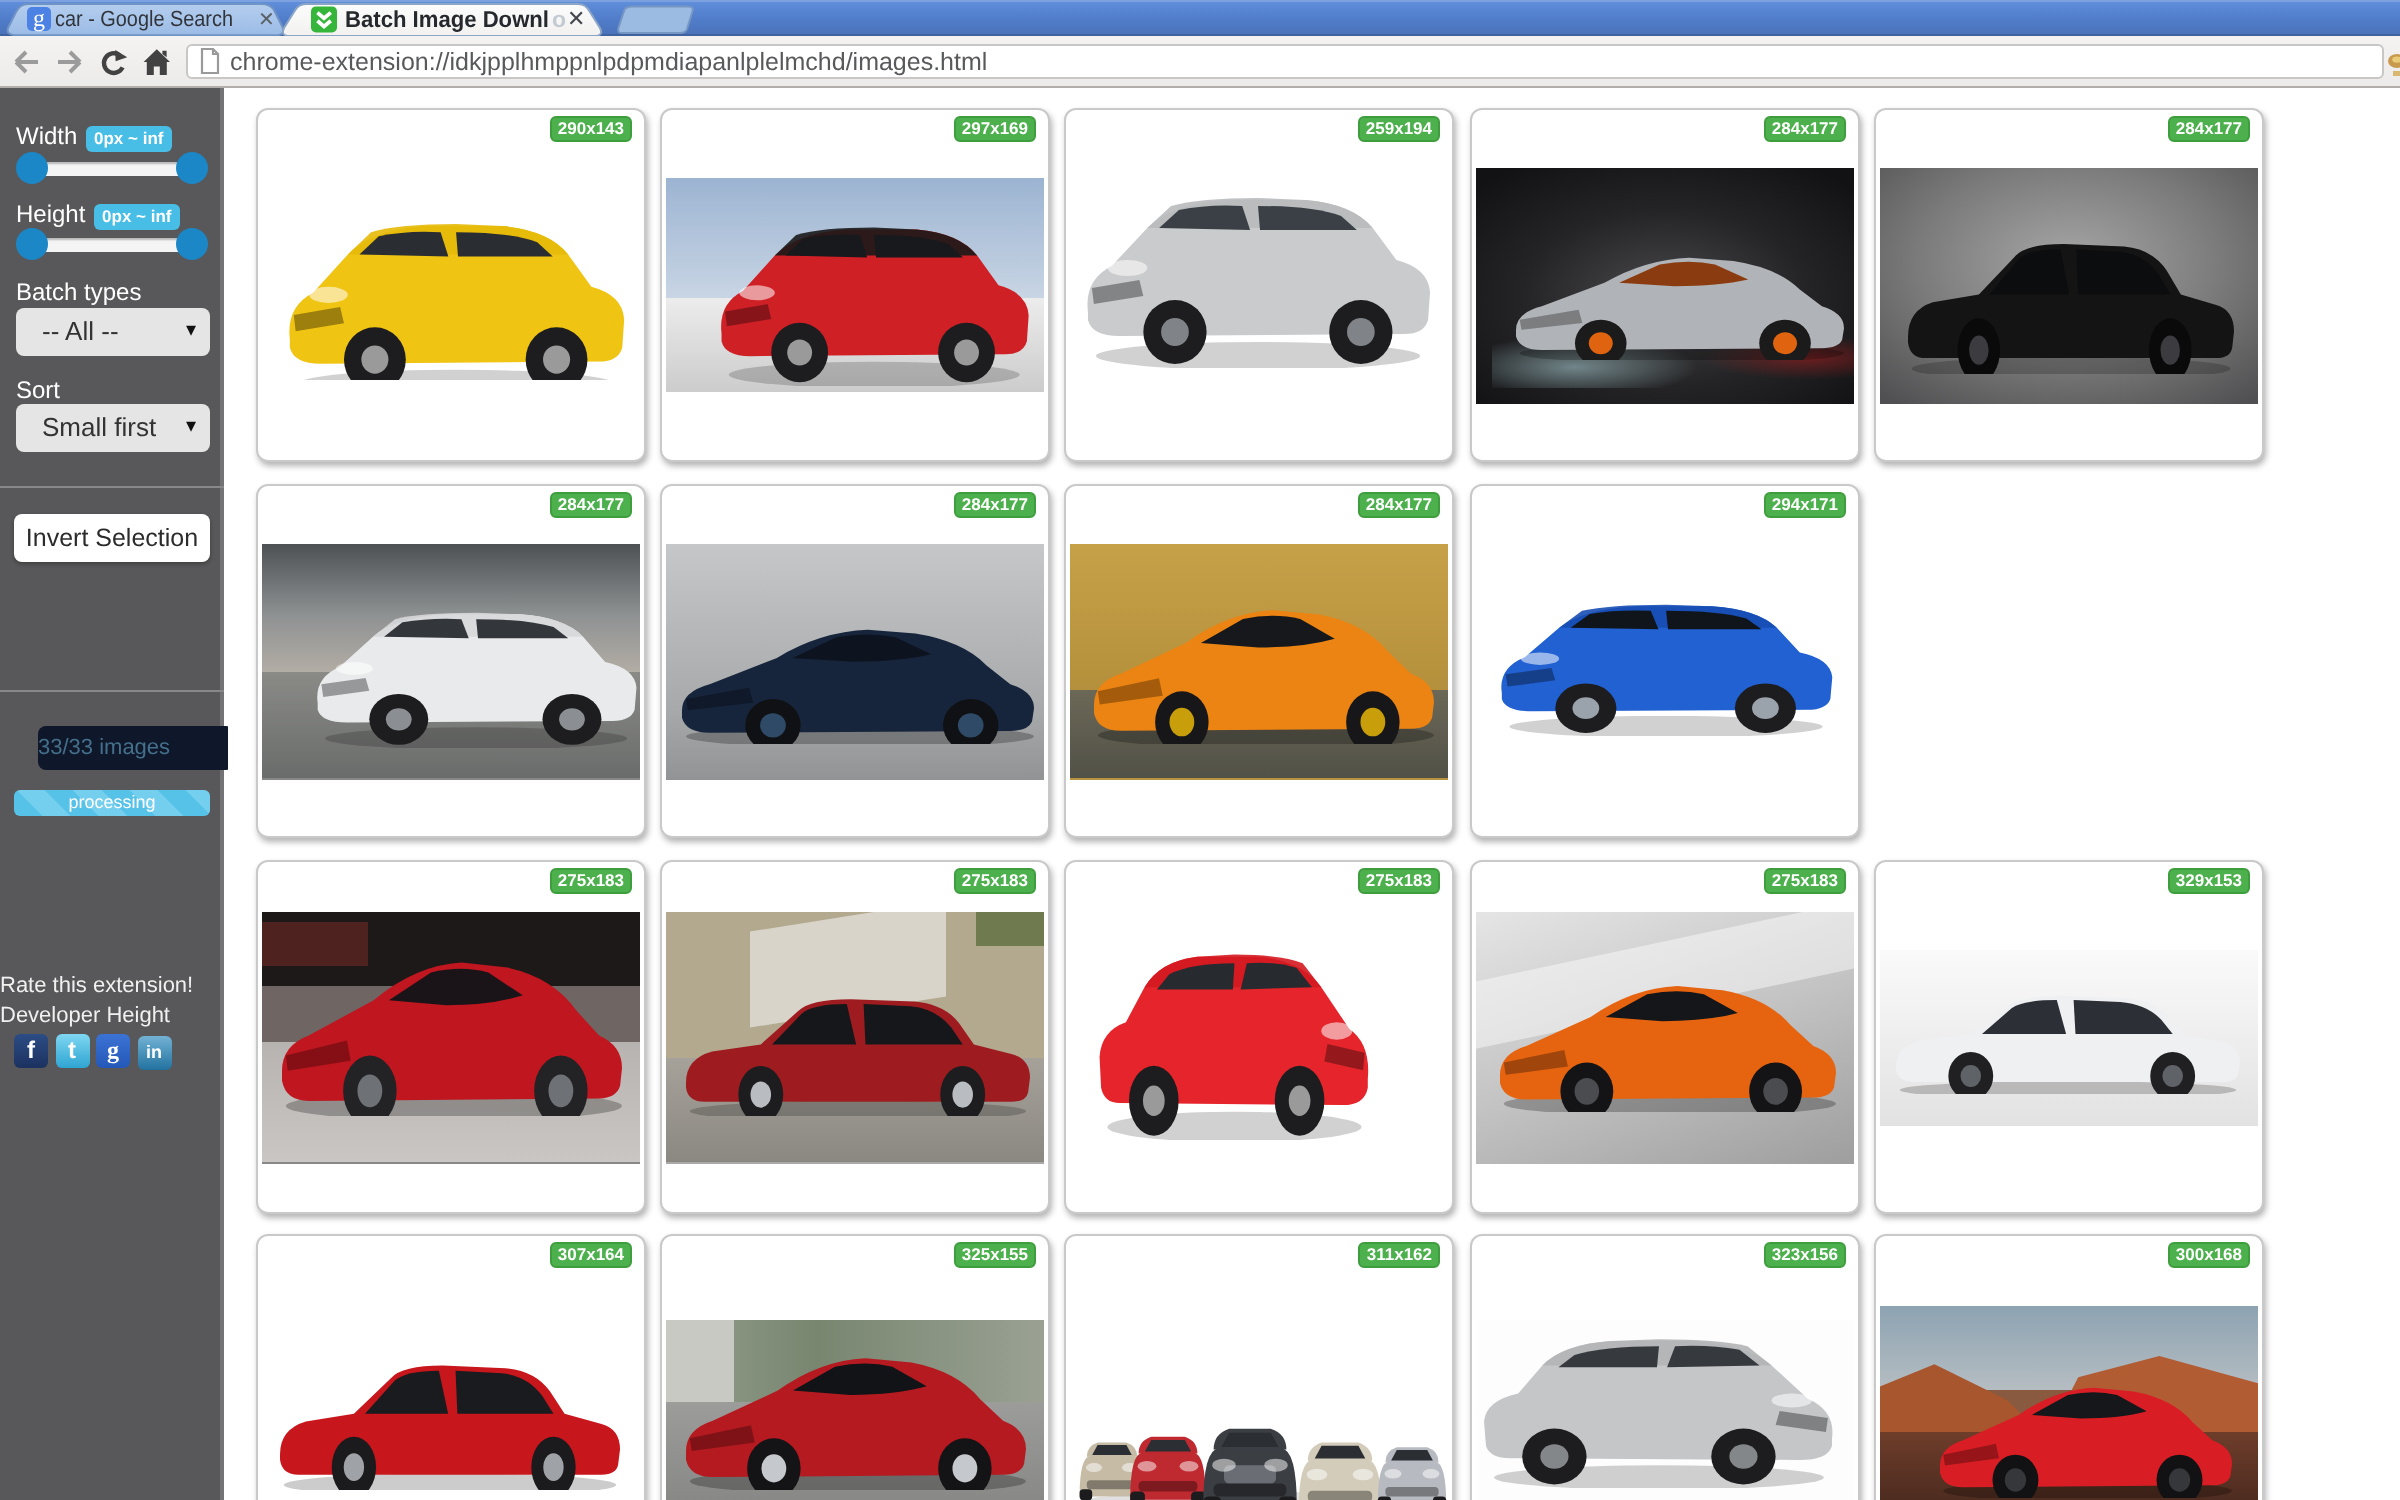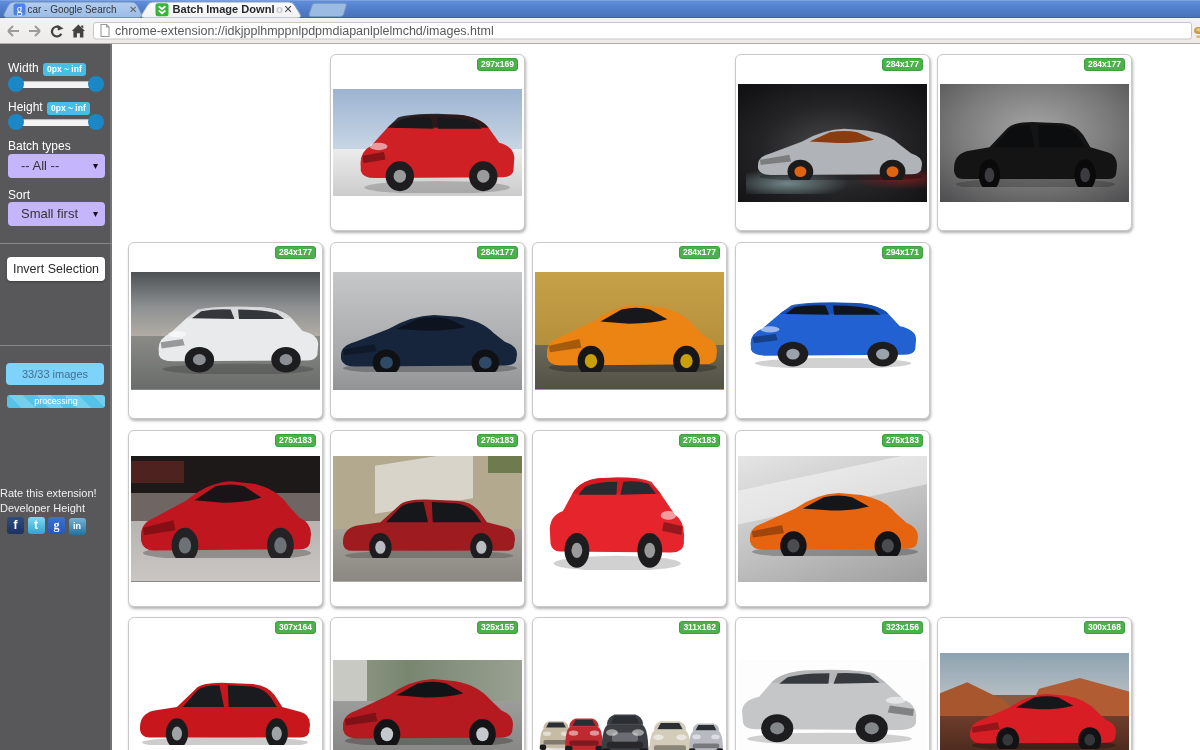--- a/index.html
+++ b/index.html
@@ -1,25 +1,25 @@
 <!DOCTYPE html>
 <html><head><meta charset="utf-8">
 <style>
 * { margin:0; padding:0; box-sizing:border-box; }
 html,body { width:1200px; height:750px; overflow:hidden; font-family:"Liberation Sans",sans-serif; background:#fff; }
 #frame { position:absolute; left:0; top:0; width:1200px; height:18px; }
 #toolbar { position:absolute; left:0; top:18px; width:1200px; height:26px; background:linear-gradient(#f4f3f2,#ecebe9); border-bottom:1px solid #b1aeab; }
 #sidebar { position:absolute; left:0; top:44px; width:112px; height:706px; background:#58585a; border-right:2px solid #737375; }
 .lbl { position:absolute; left:8px; color:#fff; font-size:12px; }
 .cyan { background:#48bee6; color:#fff; font-size:8.5px; font-weight:bold; padding:1px 4px 2px; border-radius:3px; margin-left:1px; }
-.sel { position:absolute; left:8px; width:97px; height:24px; background:#c4b5fd; border-radius:4px; font-size:13px; color:#333; line-height:24px; padding-left:13px; }
+.sel { position:absolute; left:8px; width:97px; height:24px; background:#e5e5e5; border-radius:4px; font-size:13px; color:#333; line-height:24px; padding-left:13px; }
 .ar { position:absolute; right:7px; top:0; color:#111; font-size:10px; }
 .hr { position:absolute; left:0; width:112px; height:0; border-top:1px solid #88888a; }
 .btn { position:absolute; left:7px; width:98px; background:#fff; border-radius:4px; text-align:center; font-size:12.5px; color:#2b2b2b; box-shadow:0 1px 2px rgba(0,0,0,0.3); }
-.count { position:absolute; left:6px; width:98px; height:22px; background:#7dd3fc; border-radius:4px; text-align:center; font-size:11px; line-height:22px; color:#44708c; }
+.count { position:absolute; left:19px; width:98px; height:22px; background:#0f172a; border-radius:4px; font-size:11px; line-height:22px; color:#44708c; }
 .proc { position:absolute; left:7px; width:98px; height:13px; border-radius:3px; text-align:center; font-size:9px; line-height:13px; color:#fff;
   background:repeating-linear-gradient(45deg,#56c2e8 0 10px,#74cfee 10px 20px); }
 .small { position:absolute; left:0; color:#f0f0f0; font-size:11px; }
 .soc { display:inline-block; width:17px; height:17px; border-radius:3px; color:#fff; text-align:center; font-size:12px; font-weight:bold; line-height:17px; margin-right:3.5px; }
 #content { position:absolute; left:114px; top:44px; width:1086px; height:706px; background:#fff; }
 .card { position:absolute; width:195px; height:177px; background:#fff; border:1px solid #c9c9c9; border-radius:6px;
   box-shadow:1px 2px 3px rgba(0,0,0,0.3); }
 .imgwrap { position:absolute; left:2px; top:0; width:189px; height:175px; display:flex; align-items:center; }
 .imgbox { position:relative; width:189px; overflow:hidden; }
 .badge { position:absolute; top:2.5px; right:6px; background:#4cb04c; border:1px solid #3e9e3e; color:#fff; font-size:8.5px; font-weight:bold;
@@ -111,20 +111,40 @@
 <div class="small" style="top:443px">Rate this extension!</div>
 <div class="small" style="top:458px">Developer Height</div>
 <div style="position:absolute;left:7px;top:473px;font-size:0">
 <span class="soc" style="background:linear-gradient(#2c4c84,#1c3260);">f</span>
 <span class="soc" style="background:linear-gradient(#7fd7f2,#2fa5d2);">t</span>
 <span class="soc" style="background:linear-gradient(#3b73d4,#2458b8);font-family:'Liberation Serif',serif">g</span>
 <span class="soc" style="background:linear-gradient(#73b2d4,#2272a0);font-size:9px">in</span>
 </div>
 </div>
 <div id="content">
+<div class="card" style="left:14px;top:10px">
+<div class="imgwrap">
+        <div class="imgbox" style="background:#fff;height:94px">
+          <svg width="172" height="89" viewBox="12 24 178 88" preserveAspectRatio="none" style="position:absolute;left:12px;top:13px">
+            <ellipse cx="100" cy="106" rx="82" ry="7" fill="rgba(0,0,0,0.18)"></ellipse>
+            <path d="M14,84 Q12,68 26,61 L44,42 Q56,30 84,28 L124,28 Q148,30 158,42 L170,58 Q186,62 187,74 L186,88 Q184,95 174,95 L30,96 Q16,96 14,88 Z" fill="#f0c413"></path>
+            <path d="M44,42 L56,31 Q70,27 100,27 L124,28 Q148,30 158,42 Z" fill="#e5ba09" opacity="0.9"></path>
+            <path d="M50,42 L60,33 Q75,30 92,31 L96,43 Z" fill="#2a2e33"></path>
+            <path d="M101,43 L100,31 Q128,31 142,36 L150,43 Z" fill="#2a2e33"></path>
+            <path d="M16,72 L40,68 L42,76 L17,80 Z" fill="rgba(0,0,0,0.35)"></path>
+            <ellipse cx="34" cy="62" rx="10" ry="4" fill="rgba(255,255,255,0.55)"></ellipse>
+            <circle cx="58" cy="94" r="16" fill="#1d1d1f"></circle>
+            <circle cx="58" cy="94" r="7" fill="#9a9a9a"></circle>
+            <circle cx="152" cy="94" r="16" fill="#1d1d1f"></circle>
+            <circle cx="152" cy="94" r="7" fill="#9a9a9a"></circle>
+          </svg>
+        </div>
+      </div>
+<div class="badge">290x143</div>
+</div>
 <div class="card" style="left:216px;top:10px">
 <div class="imgwrap">
         <div class="imgbox" style="background:#fff;height:108px">
           <div style="position:absolute;left:0;top:0;width:100%;height:56%;background:linear-gradient(#9cb4d2,#c8d5e4)"></div>
           <div style="position:absolute;left:0;top:56%;width:100%;height:44%;background:linear-gradient(#ececec,#cccccc)"></div>
           <svg width="158" height="82" viewBox="12 24 178 88" preserveAspectRatio="none" style="position:absolute;left:26px;top:22px">
             <ellipse cx="100" cy="106" rx="82" ry="7" fill="rgba(0,0,0,0.18)"></ellipse>
             <path d="M14,84 Q12,68 26,61 L44,42 Q56,30 84,28 L124,28 Q148,30 158,42 L170,58 Q186,62 187,74 L186,88 Q184,95 174,95 L30,96 Q16,96 14,88 Z" fill="#cf2026"></path>
             <path d="M44,42 L56,31 Q70,27 100,27 L124,28 Q148,30 158,42 Z" fill="#1a1a1a" opacity="0.9"></path>
             <path d="M50,42 L60,33 Q75,30 92,31 L96,43 Z" fill="#17191c"></path>
@@ -133,20 +153,40 @@
             <ellipse cx="34" cy="62" rx="10" ry="4" fill="rgba(255,255,255,0.55)"></ellipse>
             <circle cx="58" cy="94" r="16" fill="#1d1d1f"></circle>
             <circle cx="58" cy="94" r="7" fill="#9a9a9a"></circle>
             <circle cx="152" cy="94" r="16" fill="#1d1d1f"></circle>
             <circle cx="152" cy="94" r="7" fill="#9a9a9a"></circle>
           </svg>
         </div>
       </div>
 <div class="badge">297x169</div>
 </div>
+<div class="card" style="left:418px;top:10px">
+<div class="imgwrap">
+        <div class="imgbox" style="background:#fff;height:139px">
+          <svg width="176" height="88" viewBox="12 24 178 88" preserveAspectRatio="none" style="position:absolute;left:7px;top:23px">
+            <ellipse cx="100" cy="106" rx="82" ry="7" fill="rgba(0,0,0,0.18)"></ellipse>
+            <path d="M14,84 Q12,68 26,61 L44,42 Q56,30 84,28 L124,28 Q148,30 158,42 L170,58 Q186,62 187,74 L186,88 Q184,95 174,95 L30,96 Q16,96 14,88 Z" fill="#c9cbcd"></path>
+            <path d="M44,42 L56,31 Q70,27 100,27 L124,28 Q148,30 158,42 Z" fill="#b8babc" opacity="0.9"></path>
+            <path d="M50,42 L60,33 Q75,30 92,31 L96,43 Z" fill="#3a4045"></path>
+            <path d="M101,43 L100,31 Q128,31 142,36 L150,43 Z" fill="#3a4045"></path>
+            <path d="M16,72 L40,68 L42,76 L17,80 Z" fill="rgba(0,0,0,0.35)"></path>
+            <ellipse cx="34" cy="62" rx="10" ry="4" fill="rgba(255,255,255,0.55)"></ellipse>
+            <circle cx="58" cy="94" r="16" fill="#1d1d1f"></circle>
+            <circle cx="58" cy="94" r="7" fill="#808488"></circle>
+            <circle cx="152" cy="94" r="16" fill="#1d1d1f"></circle>
+            <circle cx="152" cy="94" r="7" fill="#808488"></circle>
+          </svg>
+        </div>
+      </div>
+<div class="badge">259x194</div>
+</div>
 <div class="card" style="left:621px;top:10px">
 <div class="imgwrap">
         <div class="imgbox" style="background:#0c0c0e;height:118px">
           <div style="position:absolute;left:0;top:0;width:100%;height:100%;background:radial-gradient(ellipse 130px 80px at 50% 55%, #4a4a4c 0%, #242426 55%, #121214 100%)"></div>
           <div style="position:absolute;left:4%;bottom:6%;width:55%;height:22%;background:radial-gradient(ellipse at 40% 60%, rgba(190,230,235,0.5), rgba(120,160,170,0) 70%)"></div>
           <div style="position:absolute;right:0;bottom:10%;width:40%;height:18%;background:radial-gradient(ellipse at 70% 50%, rgba(200,30,30,0.45), rgba(200,30,30,0) 70%)"></div>
           <svg width="164" height="52" viewBox="10 30 178 62" preserveAspectRatio="none" style="position:absolute;left:20px;top:44px">
             <ellipse cx="100" cy="88" rx="88" ry="6" fill="rgba(0,0,0,0.25)"></ellipse>
             <path d="M10,74 Q10,64 24,60 L58,46 Q80,32 104,31 L128,33 Q152,37 164,50 L176,60 Q188,64 188,73 L187,80 Q185,85 176,85 L24,86 Q12,86 10,78 Z" fill="#b0b3b7"></path>
             <path d="M66,46 L88,35 Q104,32 118,35 L136,44 Q120,48 96,48 Z" fill="#8a3c10"></path>
@@ -333,20 +373,38 @@
             <path d="M12,68 L44,62 L46,70 L13,74 Z" fill="rgba(0,0,0,0.3)"></path>
             <circle cx="56" cy="82" r="14" fill="#141416"></circle>
             <circle cx="56" cy="82" r="6.5" fill="#4a4c50"></circle>
             <circle cx="156" cy="82" r="14" fill="#141416"></circle>
             <circle cx="156" cy="82" r="6.5" fill="#4a4c50"></circle>
           </svg>
         </div>
       </div>
 <div class="badge">275x183</div>
 </div>
+<div class="card" style="left:823px;top:386px">
+<div class="imgwrap">
+        <div class="imgbox" style="background:#f4f4f4;height:88px">
+          <div style="position:absolute;left:0;top:0;width:100%;height:100%;background:linear-gradient(#fafafa,#e2e2e2)"></div>
+          <svg width="172" height="52" viewBox="8 12 184 52" preserveAspectRatio="none" style="position:absolute;left:8px;top:20px">
+            <ellipse cx="100" cy="62" rx="90" ry="4.5" fill="rgba(0,0,0,0.2)"></ellipse>
+            <path d="M8,50 Q8,40 22,37 L48,34 L68,20 Q74,15 96,15 L130,16 Q146,17 154,25 L162,34 L182,38 Q192,40 192,48 L191,54 Q190,58 182,58 L18,58 Q9,58 8,52 Z" fill="#eff0f2"></path>
+            <path d="M54,34 L70,21 Q76,17 94,17 L99,34 Z" fill="#2c3036"></path>
+            <path d="M104,34 L103,17 L128,18 Q142,19 150,27 L156,34 Z" fill="#2c3036"></path>
+            <circle cx="48" cy="55" r="12" fill="#202023"></circle>
+            <circle cx="48" cy="55" r="5.5" fill="#5f6368"></circle>
+            <circle cx="156" cy="55" r="12" fill="#202023"></circle>
+            <circle cx="156" cy="55" r="5.5" fill="#5f6368"></circle>
+          </svg>
+        </div>
+      </div>
+<div class="badge">329x153</div>
+</div>
 <div class="card" style="left:14px;top:573px">
 <div class="imgwrap">
         <div class="imgbox" style="background:#fff;height:101px">
           <svg width="170" height="66" viewBox="8 12 184 52" preserveAspectRatio="none" style="position:absolute;left:9px;top:24px">
             <ellipse cx="100" cy="62" rx="90" ry="4.5" fill="rgba(0,0,0,0.2)"></ellipse>
             <path d="M8,50 Q8,40 22,37 L48,34 L68,20 Q74,15 96,15 L130,16 Q146,17 154,25 L162,34 L182,38 Q192,40 192,48 L191,54 Q190,58 182,58 L18,58 Q9,58 8,52 Z" fill="#c8161d"></path>
             <path d="M54,34 L70,21 Q76,17 94,17 L99,34 Z" fill="#191b1f"></path>
             <path d="M104,34 L103,17 L128,18 Q142,19 150,27 L156,34 Z" fill="#191b1f"></path>
             <circle cx="48" cy="55" r="12" fill="#1b1b1d"></circle>
             <circle cx="48" cy="55" r="5.5" fill="#9fa3a7"></circle>

